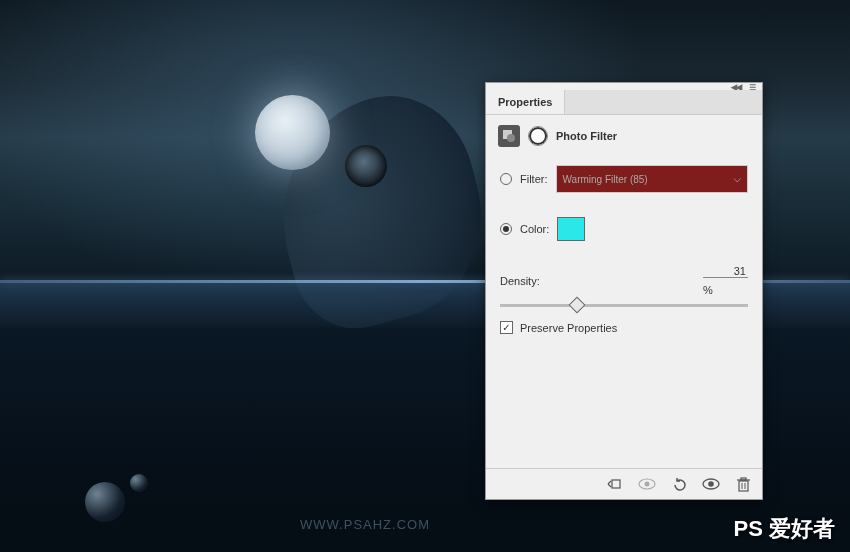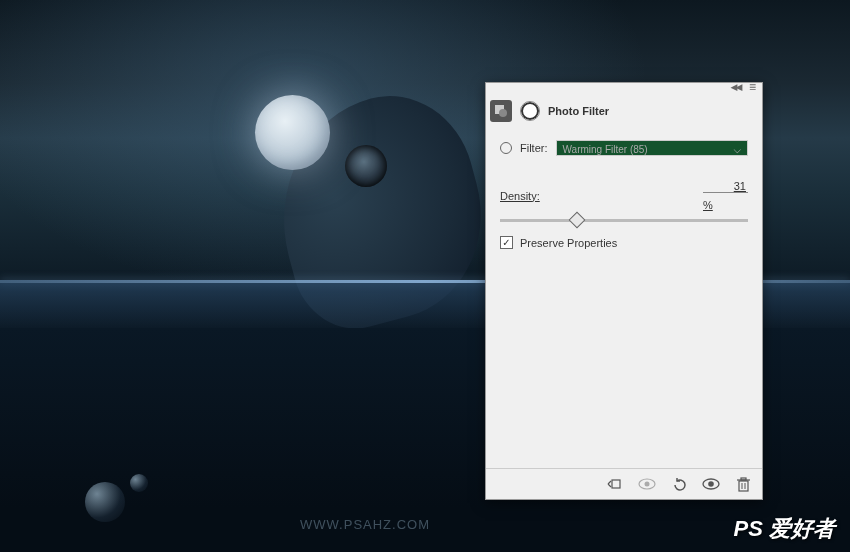--- a/index.html
+++ b/index.html
@@ -9,38 +9,38 @@
 .moon { position: absolute; top: 95px; left: 255px; width: 75px; height: 75px; border-radius: 50%; background: radial-gradient(circle at 40% 35%, #e8f0f5, #b8c8d5 60%, #8a98a8); box-shadow: 0 0 40px rgba(200,220,240,0.5), inset -5px -5px 15px rgba(100,120,140,0.5); }
 .fish-head { position: absolute; top: 100px; left: 280px; width: 200px; height: 220px; background: radial-gradient(ellipse at 30% 40%, #2a4050, #1a2a38 60%, #0d1825); border-radius: 60% 40% 50% 30%; transform: rotate(-15deg); }
 .fish-eye { position: absolute; top: 145px; left: 345px; width: 42px; height: 42px; border-radius: 50%; background: radial-gradient(circle at 45% 40%, #5a7080, #2a3845 50%, #0a1218); box-shadow: inset 0 0 10px #000; }
 .water-line { position: absolute; top: 280px; left: 0; right: 0; height: 3px; background: linear-gradient(90deg, rgba(100,140,180,0.6), rgba(140,180,220,0.9), rgba(100,140,180,0.6)); box-shadow: 0 0 8px rgba(150,200,250,0.4); }
 .water-surface { position: absolute; top: 283px; left: 0; right: 0; height: 45px; background: linear-gradient(180deg, rgba(40,70,100,0.7), rgba(20,40,60,0.3)); }
 .underwater { position: absolute; top: 328px; left: 0; right: 0; bottom: 0; background: linear-gradient(180deg, #0a1825, #050d15 80%); }
 .bubble { position: absolute; border-radius: 50%; background: radial-gradient(circle at 30% 30%, rgba(180,210,230,0.6), rgba(80,110,140,0.2) 60%, transparent); }
 .bubble1 { bottom: 30px; left: 85px; width: 40px; height: 40px; }
 .bubble2 { bottom: 60px; left: 130px; width: 18px; height: 18px; }
 .watermark { position: absolute; bottom: 20px; left: 300px; color: rgba(150,180,200,0.4); font-size: 13px; letter-spacing: 1px; }
-.watermark2 { position: absolute; bottom: 8px; right: 15px; color: #fff; font-size: 22px; font-weight: bold; font-style: italic; text-shadow: 1px 1px 3px rgba(0,0,0,0.8); }
+.watermark2 { position: absolute; bottom: 8px; right: 15px; color: #fff; font-size: 22px; font-weight: bold; text-shadow: 1px 1px 3px rgba(0,0,0,0.8); }
 .panel { position: absolute; top: 82px; left: 485px; width: 278px; height: 418px; background: #f0f0f0; border: 1px solid #999; box-shadow: 0 3px 12px rgba(0,0,0,0.5); display: flex; flex-direction: column; }
 .panel-topbar { height: 6px; display: flex; justify-content: flex-end; align-items: center; padding: 2px 4px 0 0; gap: 6px; margin-bottom: 1px; }
 .topicon { width: 11px; height: 8px; cursor: pointer; color: #666; font-size: 10px; line-height: 8px; text-align: center; }
 .panel-tabs { display: flex; border-bottom: 1px solid #ccc; background: #e0e0e0; }
 .tab { padding: 6px 12px; font-size: 11px; font-weight: bold; color: #333; background: #f0f0f0; border-right: 1px solid #ccc; }
-.panel-header { display: flex; align-items: center; gap: 8px; padding: 10px 4px; }
+.panel-header { display: flex; align-items: center; gap: 8px; padding: 10px 12px; }
 .adj-icon { width: 22px; height: 22px; background: #555; border-radius: 3px; display: flex; align-items: center; justify-content: center; color: #ddd; font-size: 10px; }
 .mask-icon { width: 20px; height: 20px; background: #fff; border: 1px solid #888; border-radius: 50%; box-shadow: inset 0 0 0 2px #333; }
 .panel-title { font-size: 11px; font-weight: bold; color: #333; }
 .panel-body { padding: 8px 14px; flex: 1; font-size: 11px; color: #333; }
 .row { display: flex; align-items: center; gap: 8px; margin-bottom: 24px; }
 .radio { width: 12px; height: 12px; border: 1px solid #666; border-radius: 50%; display: inline-flex; align-items: center; justify-content: center; }
 .radio.selected::after { content: ''; width: 6px; height: 6px; background: #333; border-radius: 50%; }
-.select-box { flex: 1; height: 16px; border: 1px solid #ccc; background: #14532d; padding: 3px 6px; font-size: 10px; color: #aaa; display: flex; justify-content: space-between; }
+.select-box { flex: 1; height: 28px; border: 1px solid #ccc; background: #7f1d1d; padding: 3px 6px; font-size: 10px; color: #aaa; display: flex; align-items: center; justify-content: space-between; }
 .color-swatch { width: 28px; height: 24px; border: 1px solid #666; background: #2ae8e8; }
 .density-row { margin-top: 6px; }
-.density-label-row { display: flex; justify-content: space-between; align-items: center; margin-bottom: 4px; text-decoration: underline; }
+.density-label-row { display: flex; justify-content: space-between; align-items: center; margin-bottom: 4px; }
 .density-val { width: 45px; border-bottom: 1px solid #888; text-align: right; padding-right: 2px; }
 .slider-track { position: relative; height: 3px; background: #bbb; margin: 8px 0 14px 0; }
 .slider-thumb { position: absolute; top: -5px; width: 12px; height: 12px; background: #e8e8e8; border: 1px solid #666; transform: translateX(-50%) rotate(45deg); }
 .checkbox-row { display: flex; align-items: center; gap: 7px; margin-top: 8px; }
 .checkbox { width: 13px; height: 13px; border: 1px solid #666; background: #fff; display: flex; align-items: center; justify-content: center; font-size: 10px; color: #333; }
 .panel-footer { border-top: 1px solid #ccc; padding: 7px 10px; display: flex; justify-content: flex-end; gap: 14px; }
 .footer-icon { width: 18px; height: 16px; color: #555; font-size: 14px; display: flex; align-items: center; justify-content: center; cursor: pointer; }
 .hamburger { font-size: 12px; }
 .collapse-arrows { font-size: 9px; letter-spacing: -2px; }
 </style>
@@ -59,38 +59,46 @@
   <div class="bubble bubble2"></div>
   <div class="watermark">WWW.PSAHZ.COM</div>
   <div class="watermark2">PS 爱好者</div>
 </div>
 
 <div class="panel">
   <div class="panel-topbar">
     <span class="topicon collapse-arrows">◀◀</span>
     <span class="topicon hamburger">≡</span>
   </div>
+  <div class="panel-tabs">
+    <div class="tab">Properties</div>
+  </div>
   <div class="panel-header">
     <div class="adj-icon">
       <svg width="14" height="14" viewBox="0 0 14 14">
           <rect x="1" y="1" width="9" height="9" fill="#ccc"></rect>
           <circle cx="9" cy="9" r="4" fill="#888"></circle>
         </svg>
     </div>
     <div class="mask-icon"></div>
     <div class="panel-title">Photo Filter</div>
   </div>
   <div class="panel-body">
     <div class="row">
       <span class="radio"></span>
       <span>Filter:</span>
       <div class="select-box">
         <span>Warming Filter (85)</span>
         <span>⌵</span>
       </div>
+    </div>
+    <div class="row">
+      <span class="radio selected"></span>
+      <span>Color:</span>
+      <div class="color-swatch"></div>
     </div>
     <div class="density-row">
       <div class="density-label-row">
         <span>Density:</span>
         <div style="display:flex;gap:6px;flex-direction:column;">
           <span class="density-val">31</span>
           <span>%</span>
         </div>
       </div>
       <div class="slider-track">

